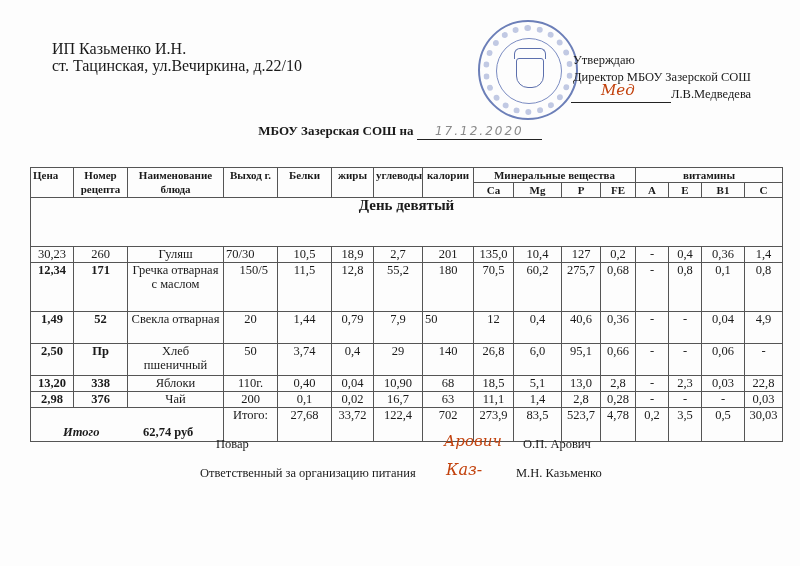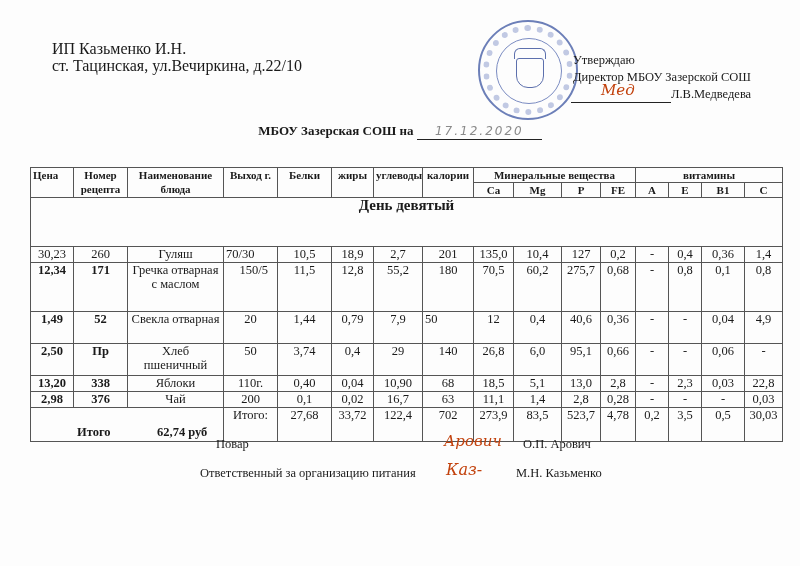--- a/index.html
+++ b/index.html
@@ -46,21 +46,21 @@
   .day-row td { height:48px; vertical-align:middle; font-weight:bold; font-size:15px; border-top:1px solid #555; }
   .bold { font-weight:bold; }
   .r1 td { height:15px; }
   .r2 td { height:48px; }
   .r3 td { height:31px; }
   .r4 td { height:31px; }
   .r5 td { height:15px; }
   .r6 td { height:15px; }
   .rt td { height:31px; }
   .total-cell { vertical-align:bottom !important; text-align:left !important; font-weight:bold; padding-bottom:2px !important; }
-  .total-cell span.a { display:inline-block; margin-left:44px; width:80px; }
+  .total-cell span.a { display:inline-block; margin-left:30px; width:80px;font-style:italic; }
   .sign-row { font-size:12.5px; white-space:nowrap; }
 </style>
 </head>
 <body>
 
 <div class="abs left-block">
   <div>ИП Казьменко И.Н.</div>
   <div>ст. Тацинская, ул.Вечиркина, д.22/10</div>
 </div>
 

